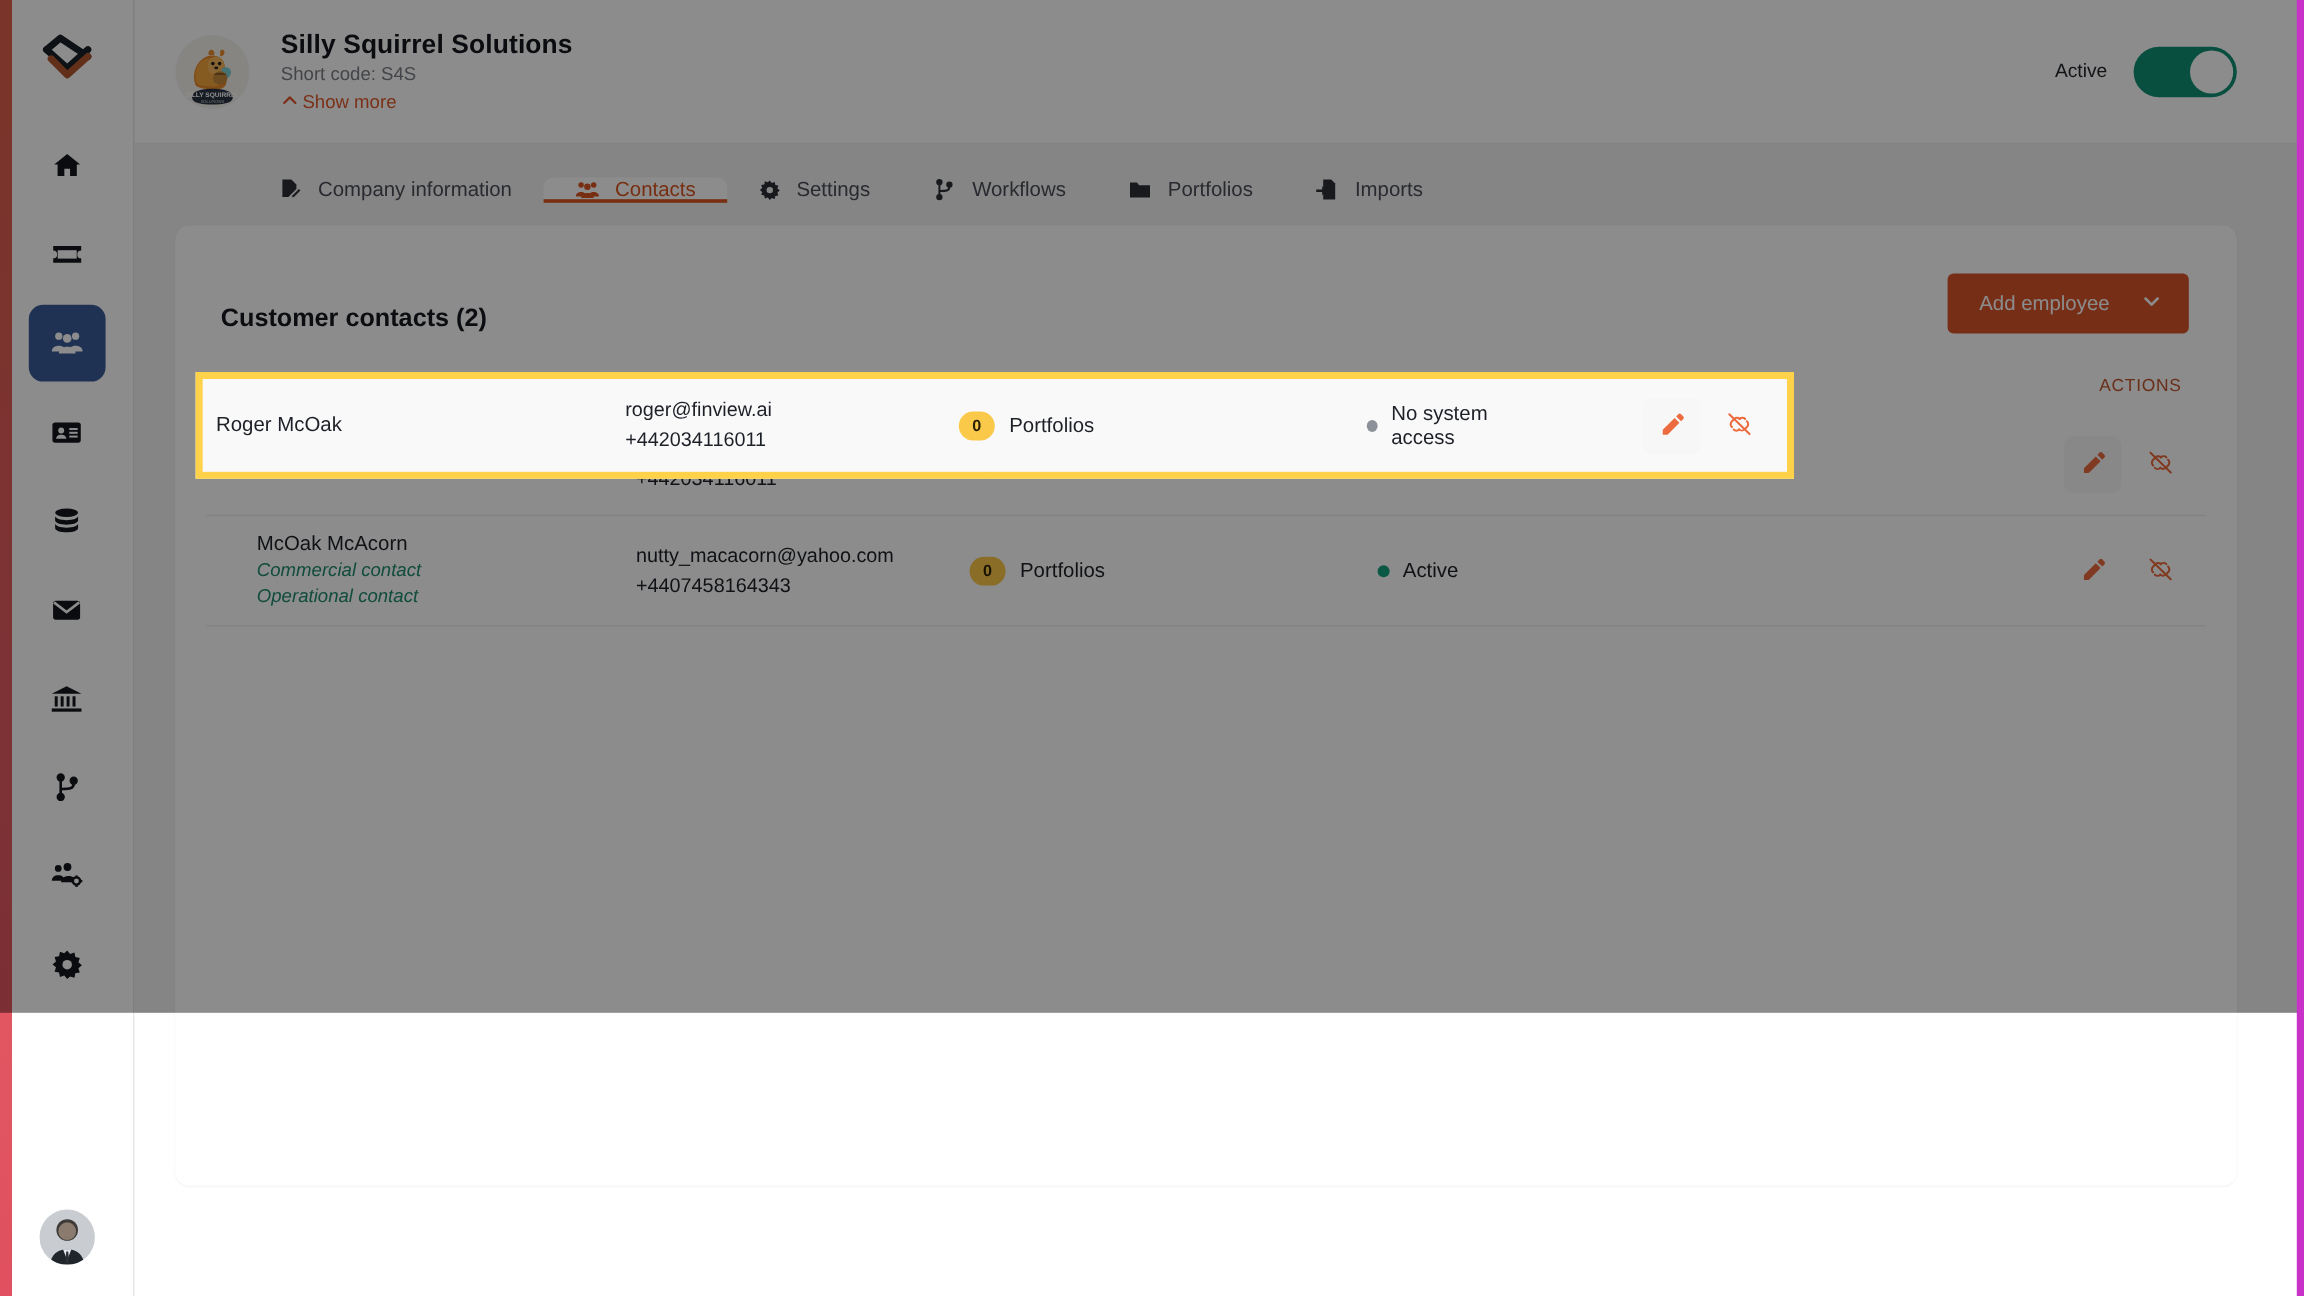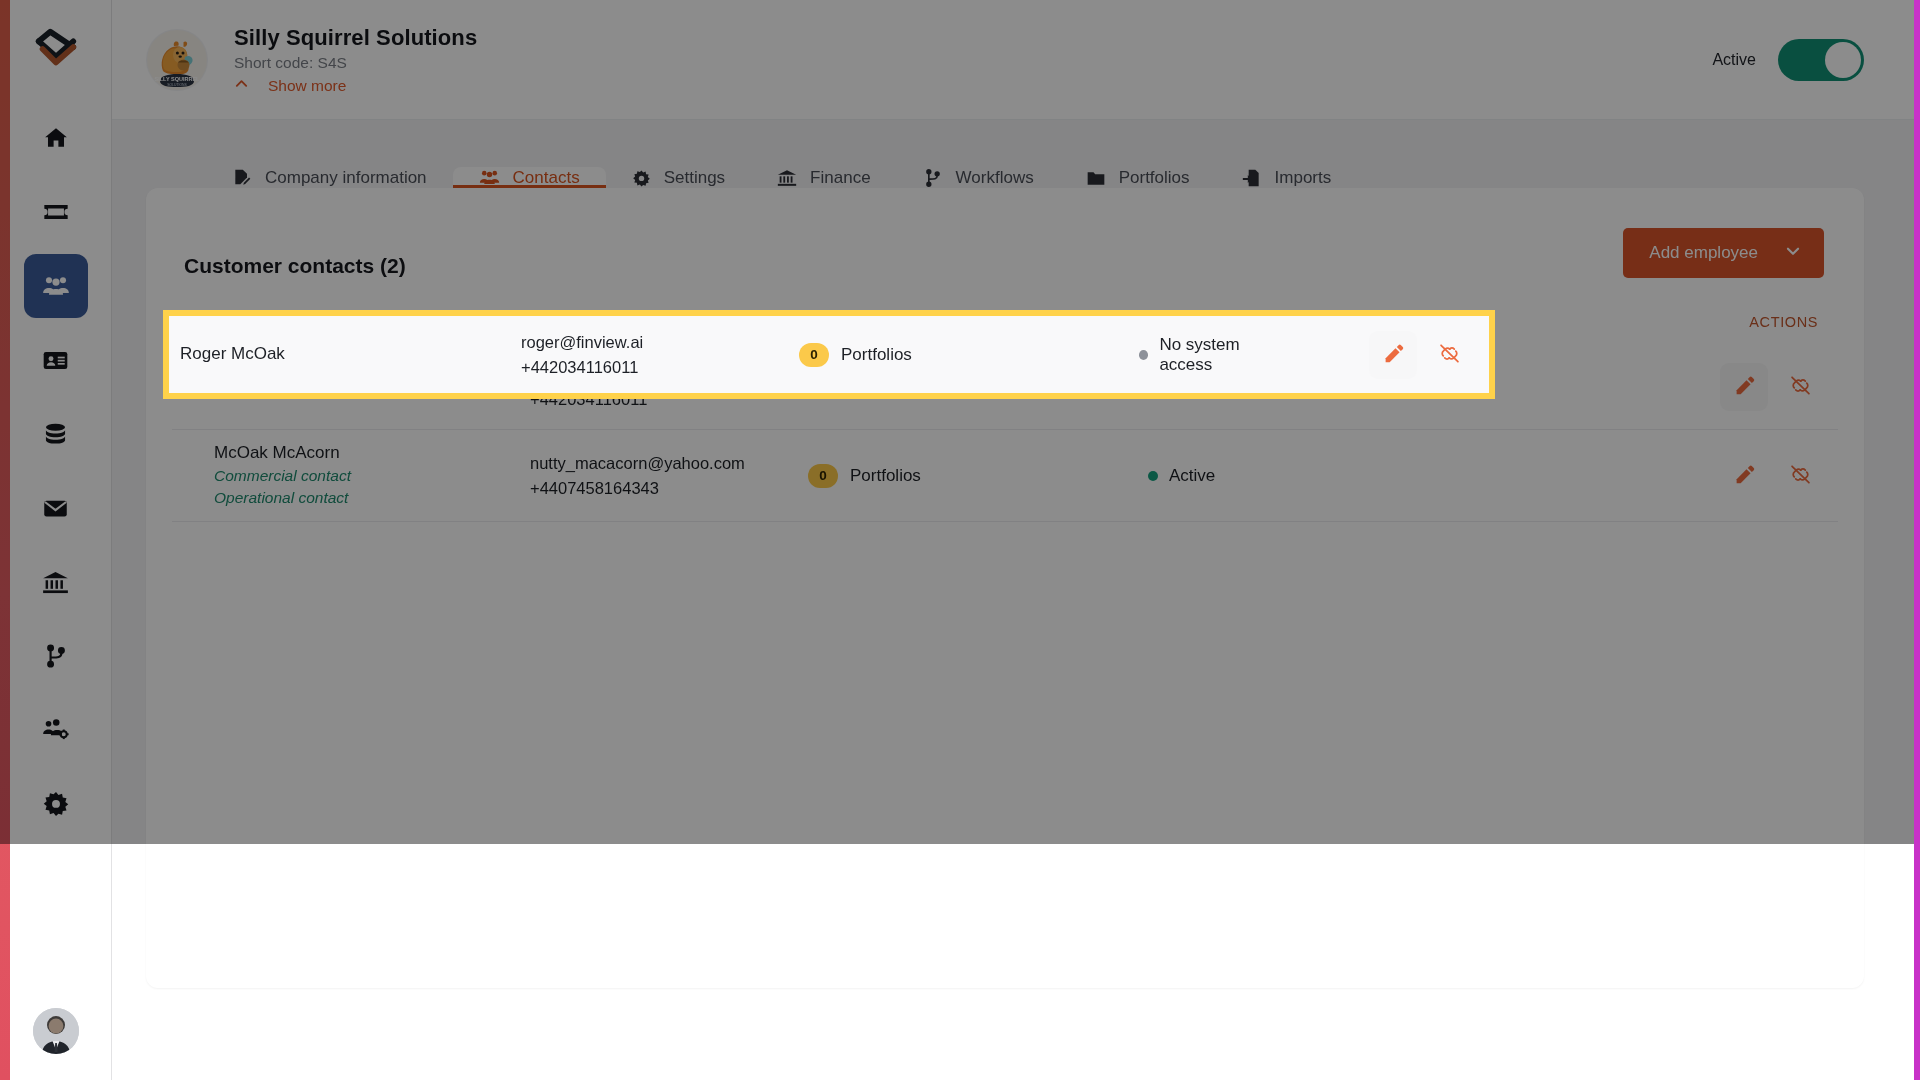--- a/index.html
+++ b/index.html
@@ -108,21 +108,21 @@
   #company-name {
     font-size: 22px; font-weight: bold; color: #14161c;
     letter-spacing: .1px;
     line-height: 1.25;
   }
   #company-shortcode {
     font-size: 15.5px; color: #7b7f87; margin-top: 3px;
   }
   #show-more {
     font-size: 15.5px; color: #e05a2b; margin-top: 4px;
-    display: inline-flex; align-items: center; gap: 19px; cursor: pointer;
+    display: inline-flex; align-items: center; gap: 3px; cursor: pointer;
   }
   #show-more .chev { display:block; }
   #header-right {
     margin-left: auto;
     display: flex; align-items: center; gap: 22px;
   }
   #active-label { font-size: 16px; color: #23262c; }
   #active-toggle {
     width: 86px; height: 42px;
     border-radius: 21px;
@@ -142,21 +142,21 @@
     flex: 1 1 auto;
     background: #f2f2f4;
     padding: 0 56px 0 34px;
     min-height: 0;
     position: relative;
   }
 
   
   #tabs {
     display: flex;
-    align-items: flex-end;
+    align-items: center;
     height: 68px;
     padding-top: 8px;
     margin-left: 60px;
   }
   .tab {
     display: flex; align-items: center; gap: 13px;
     padding: 0 26px;
     font-size: 17px;
     color: #4a4e57;
     cursor: pointer;
@@ -517,33 +517,20 @@
         <div class="tab">
           <span class="tab-ico">
             <svg width="19" height="19" viewBox="0 0 24 24" fill="currentColor">
               <path d="M12 1.8l2.1 2.5 3.1-1 .6 3.2 3.2.6-1 3.1 2.5 2.1-2.5 2.1 1 3.1-3.2.6-.6 3.2-3.1-1L12 22.2l-2.1-2.5-3.1 1-.6-3.2-3.2-.6 1-3.1L1.5 11.7l2.5-2.1-1-3.1 3.2-.6.6-3.2 3.1 1Z"></path>
               <circle cx="12" cy="11.9" r="3.4" fill="#f2f2f4"></circle>
             </svg>
           </span>
           <span>Settings</span>
         </div>
 
-        <div class="tab">
-          <span class="tab-ico">
-            <svg width="20" height="20" viewBox="0 0 24 24" fill="currentColor">
-              <path d="M12 2.6 23 8.2H1Z"></path>
-              <rect x="3.2" y="10" width="2.2" height="7.6"></rect>
-              <rect x="7.6" y="10" width="2.2" height="7.6"></rect>
-              <rect x="12" y="10" width="2.2" height="7.6"></rect>
-              <rect x="16.4" y="10" width="2.2" height="7.6"></rect>
-              <rect x="1" y="19" width="22" height="2.4"></rect>
-            </svg>
-          </span>
-          <span>Finance</span>
-        </div>
 
         <div class="tab">
           <span class="tab-ico">
             <svg width="20" height="20" viewBox="0 0 24 24" fill="none" stroke="currentColor" stroke-width="2">
               <circle cx="7" cy="4.5" r="2.2" fill="currentColor"></circle>
               <circle cx="7" cy="19.5" r="2.2" fill="currentColor"></circle>
               <circle cx="17" cy="7" r="2.2" fill="currentColor"></circle>
               <path d="M7 6.8v10.5"></path>
               <path d="M17 9.2c0 4.4-4 4.2-10 4.2"></path>
             </svg>

